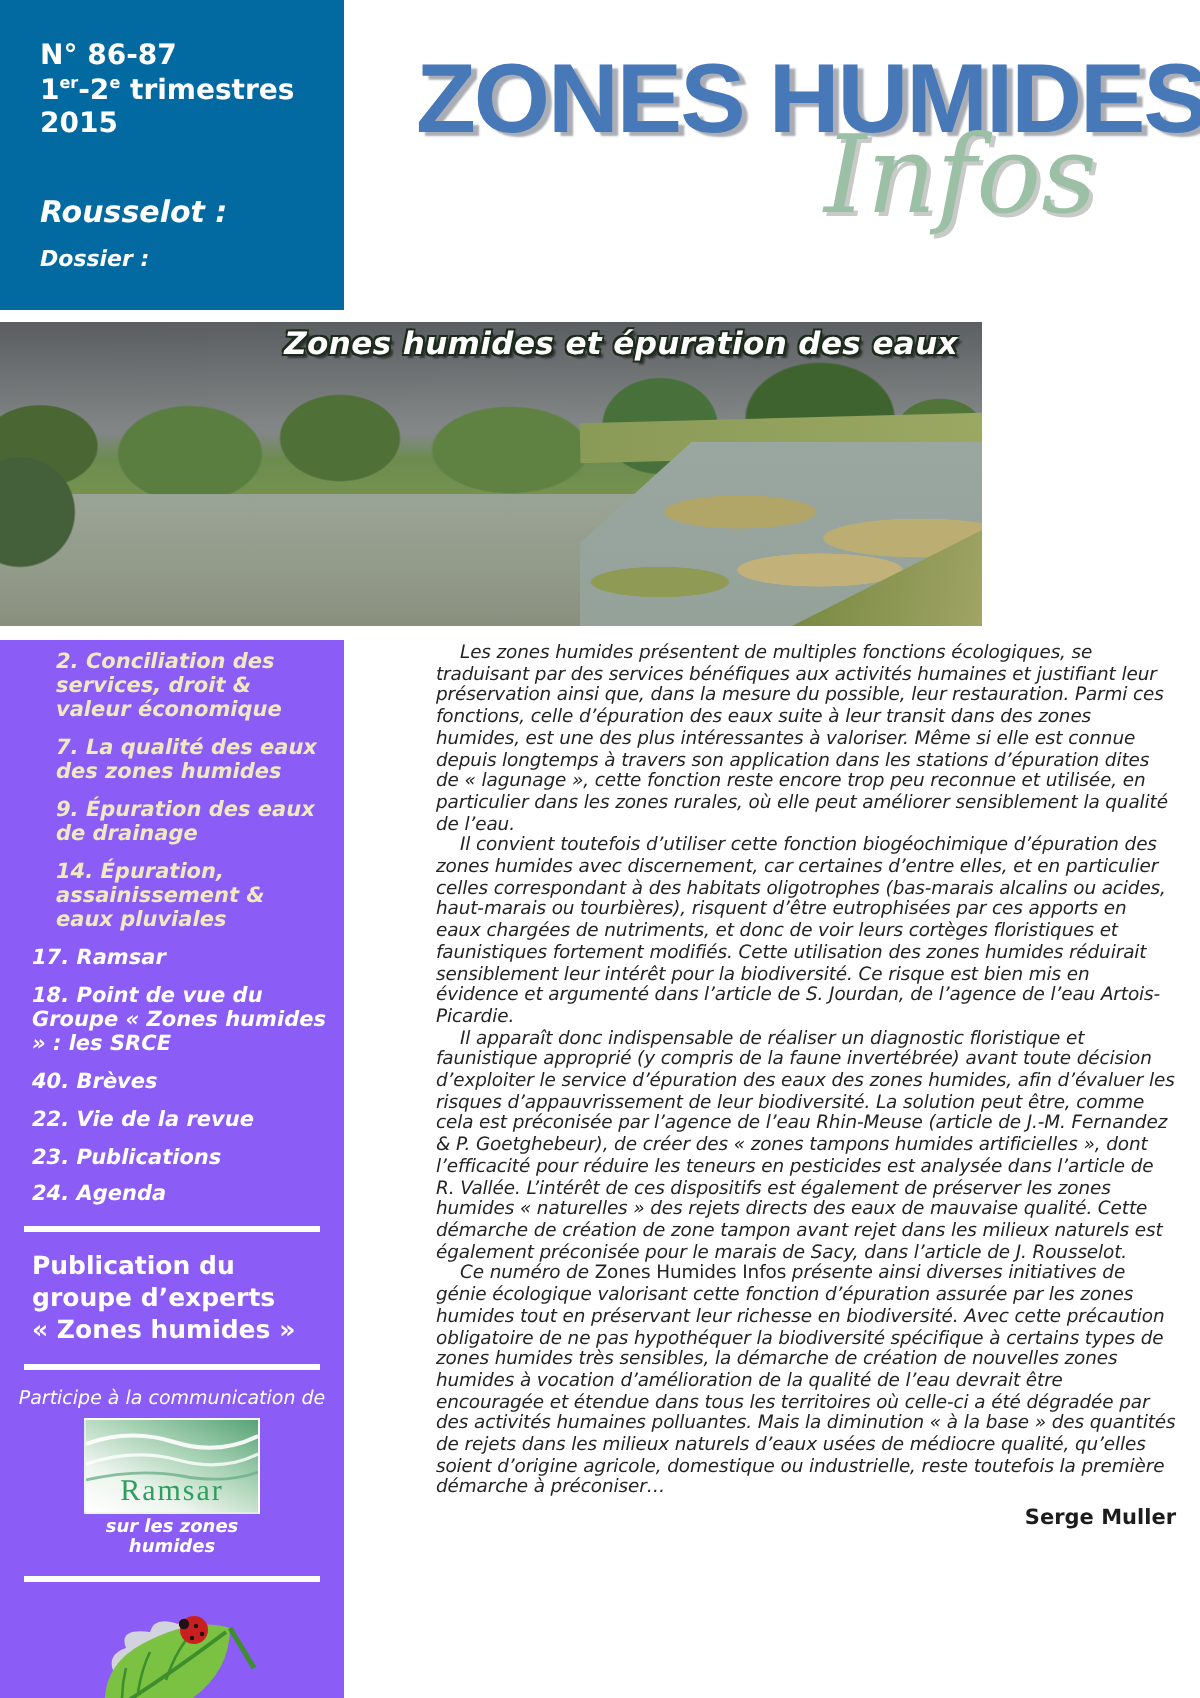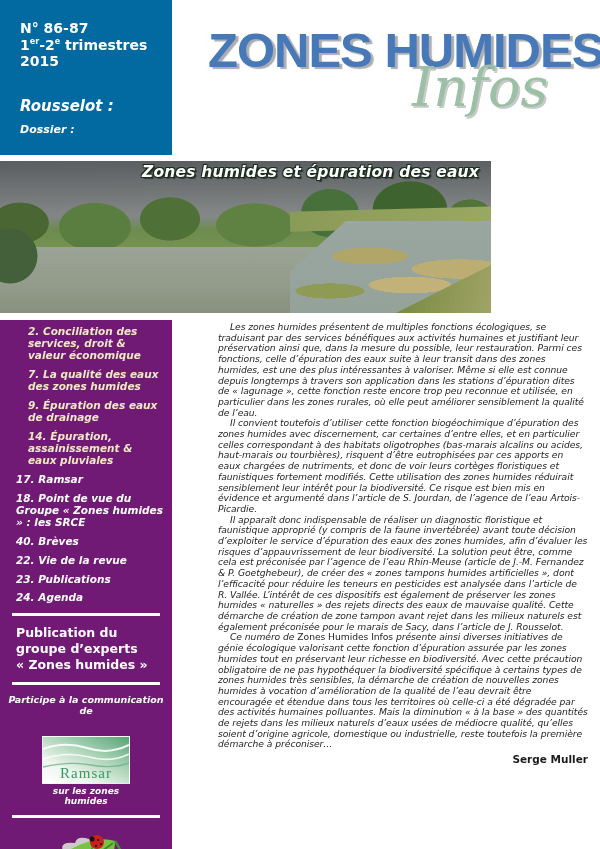--- a/index.html
+++ b/index.html
@@ -54,28 +54,28 @@
       linear-gradient(180deg,#9aa7a1,#95a29a);}
   .photo-meadow{position:absolute;right:-4px;top:48px;width:205px;height:20px;
       background:linear-gradient(90deg,#8a9a57,#9aa862);transform:rotate(-1.5deg);}
   .photo-bank{position:absolute;right:0;bottom:0;width:95px;height:48px;
       background:linear-gradient(100deg,#75883f,#a0a465);clip-path:polygon(0 100%,100% 0,100% 100%);}
   .banner-caption{position:absolute;right:12px;top:2px;z-index:5;
       color:#fff;font-weight:bold;font-style:italic;font-size:15.5px;letter-spacing:.2px;
       text-shadow:-1px -1px 0 #1c2b1c,1px -1px 0 #1c2b1c,-1px 1px 0 #1c2b1c,1px 1px 0 #1c2b1c,2px 2px 1px rgba(0,0,0,.5);}
 
   
-  .sidebar{position:absolute;left:0;top:320px;width:172px;height:529px;background:#701a75;
+  .sidebar{position:absolute;left:0;top:320px;width:172px;height:529px;background:#8b5cf6;
       color:#fff;box-sizing:border-box;padding-top:6px;}
   .toc{padding:0 8px 0 16px;}
   .toc-item{font-weight:bold;font-style:italic;font-size:10.5px;line-height:1.14;margin-bottom:7px;color:#fff;}
   .toc-item.hl{padding-left:12px;color:#efeac2;}
   .rule{height:3px;background:#fff;margin:9px 12px;}
   .publication{padding-left:16px;width:132px;font-weight:bold;font-size:12.5px;line-height:1.28;color:#fff;}
-  .participe{text-align:center;font-weight:bold;font-style:italic;font-size:9.5px;margin:6px 4px 20px;}
+  .participe{text-align:center;font-weight:normal;font-style:italic;font-size:9.5px;margin:6px 4px 4px;}
   .ramsar-badge{width:88px;margin:2px auto 0;text-align:center;}
   .ramsar-box{position:relative;width:86px;height:46px;margin:0 auto;
       background:linear-gradient(205deg,#57a377 0%,#a8d2b4 38%,#eef5ee 72%,#ffffff 100%);
       border:1px solid rgba(255,255,255,.8);}
   .ramsar-box svg{position:absolute;inset:0;}
   .ramsar-name{position:absolute;left:0;right:0;bottom:1px;
       font-family:"Liberation Serif",serif;font-size:15px;color:#2f9e5f;letter-spacing:1px;}
   .ramsar-tagline{font-weight:bold;font-style:italic;font-size:9px;margin-top:2px;color:#fff;}
   .snpn-badge{width:110px;margin:4px auto 0;position:relative;text-align:center;}
 

